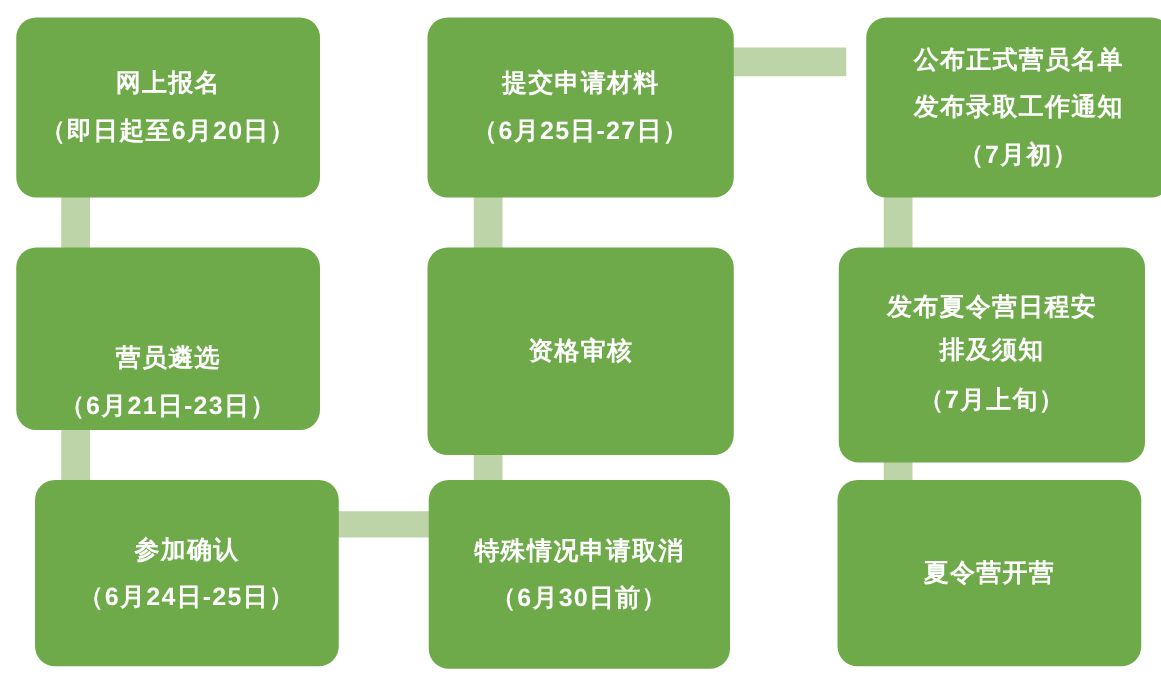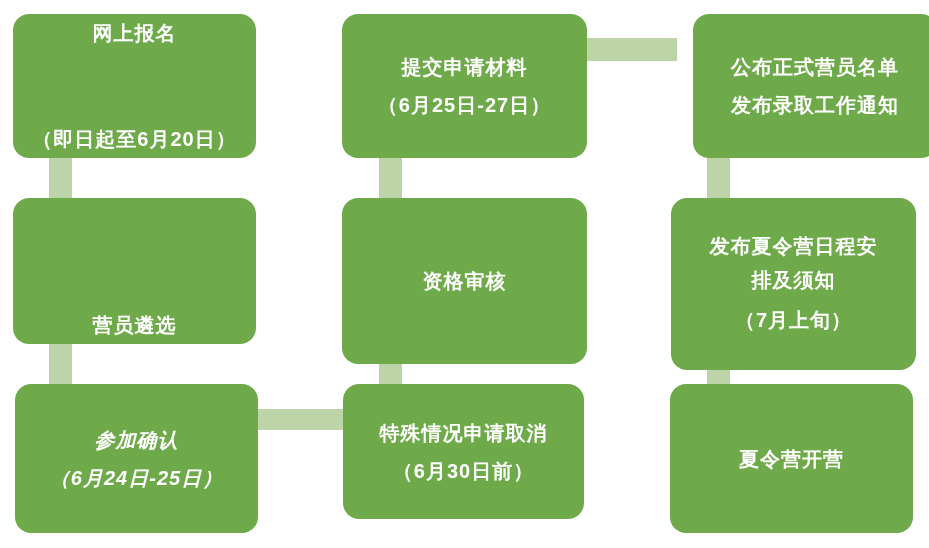--- a/index.html
+++ b/index.html
@@ -33,27 +33,27 @@
   .connector {
     position: absolute;
     background: var(--connector-fill, #BDD3A8);
     z-index: 1;
   }
   .line { line-height: 38px; white-space: nowrap; }
   .line-tight { line-height: 34px; white-space: nowrap; }
   .line-gap { margin-top: 4px; }
 
   
-  .b1 { left: 13px;  top: 14px;  width: 243px; height: 144px; justify-content: space-between; }
+  .b1 { left: 13px;  top: 14px;  width: 243px; height: 144px; }
   .b2 { left: 13px;  top: 198px; width: 243px; height: 146px; justify-content: flex-end; }
-  .b3 { left: 15px;  top: 384px; width: 243px; height: 149px; font-style: italic; }
+  .b3 { left: 28px;  top: 384px; width: 243px; height: 149px; }
   
   .b4 { left: 342px; top: 14px;  width: 245px; height: 144px; align-items: center; }
   .b5 { left: 342px; top: 198px; width: 245px; height: 166px; gap: 40px; }
-  .b6 { left: 343px; top: 384px; width: 241px; height: 135px; }
+  .b6 { left: 343px; top: 384px; width: 241px; height: 151px; }
   
   .b7 { left: 693px; top: 14px;  width: 244px; height: 144px; }
   .b8 { left: 671px; top: 198px; width: 245px; height: 172px; }
   .b9 { left: 670px; top: 384px; width: 243px; height: 149px; }
 
   
   .cv { width: 23px; height: 48px; }
   .c1 { left: 49px;  top: 154px; }
   .c2 { left: 49px;  top: 340px; }
   .c3 { left: 379px; top: 154px; }
@@ -77,20 +77,21 @@
   <div class="connector cv c6"></div>
   <div class="connector c7"></div>
   <div class="connector c8"></div>
 
   <div class="box b1">
     <div class="line">网上报名</div>
     <div class="line">（即日起至6月20日）</div>
   </div>
   <div class="box b2">
     <div class="line">营员遴选</div>
+    <div class="line">（6月21日-23日）</div>
   </div>
   <div class="box b3">
     <div class="line">参加确认</div>
     <div class="line">（6月24日-25日）</div>
   </div>
 
   <div class="box b4">
     <div class="line">提交申请材料</div>
     <div class="line">（6月25日-27日）</div>
   </div>
@@ -98,20 +99,21 @@
     <div class="line">资格审核</div>
   </div>
   <div class="box b6">
     <div class="line">特殊情况申请取消</div>
     <div class="line">（6月30日前）</div>
   </div>
 
   <div class="box b7">
     <div class="line">公布正式营员名单</div>
     <div class="line">发布录取工作通知</div>
+    <div class="line">（7月初）</div>
   </div>
   <div class="box b8">
     <div class="line-tight">发布夏令营日程安</div>
     <div class="line-tight">排及须知</div>
     <div class="line line-gap">（7月上旬）</div>
   </div>
   <div class="box b9">
     <div class="line">夏令营开营</div>
   </div>
 

